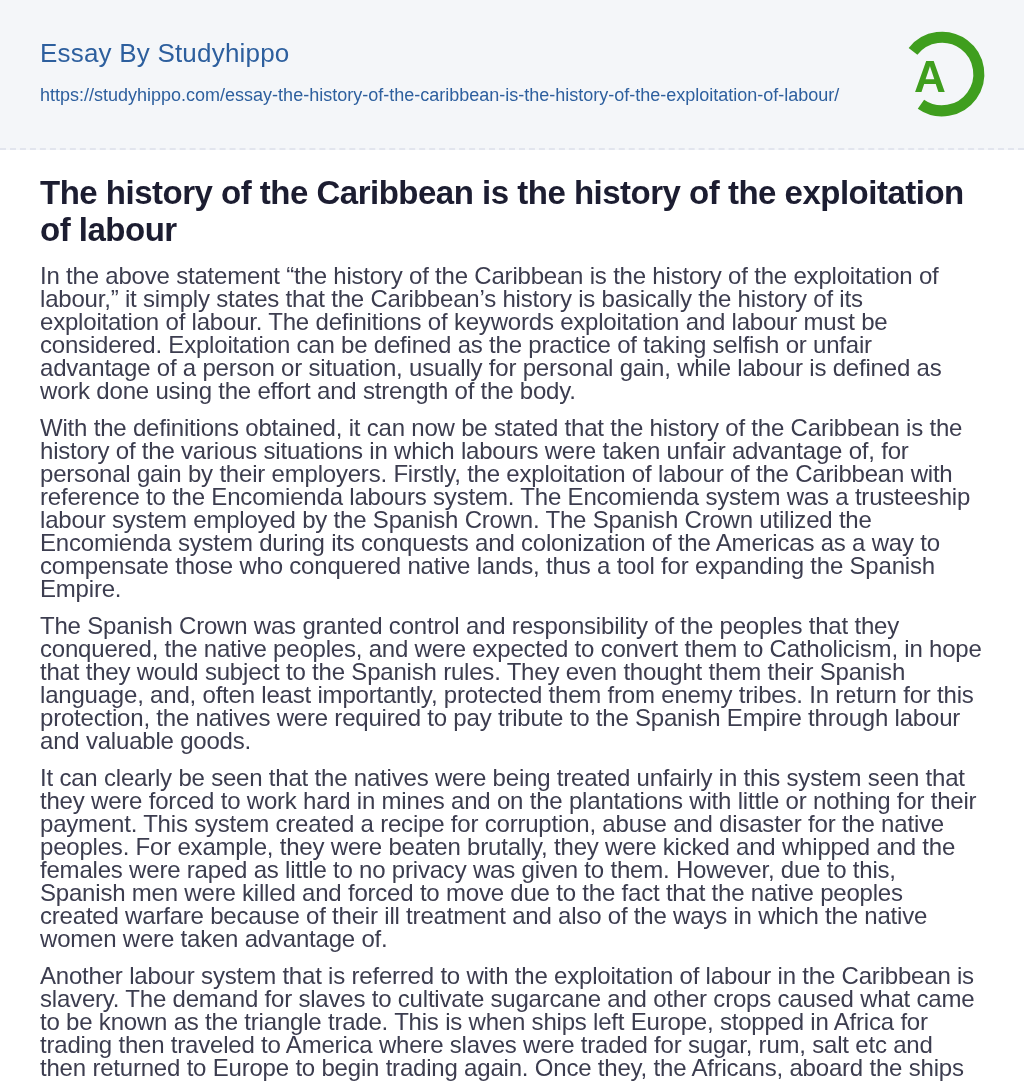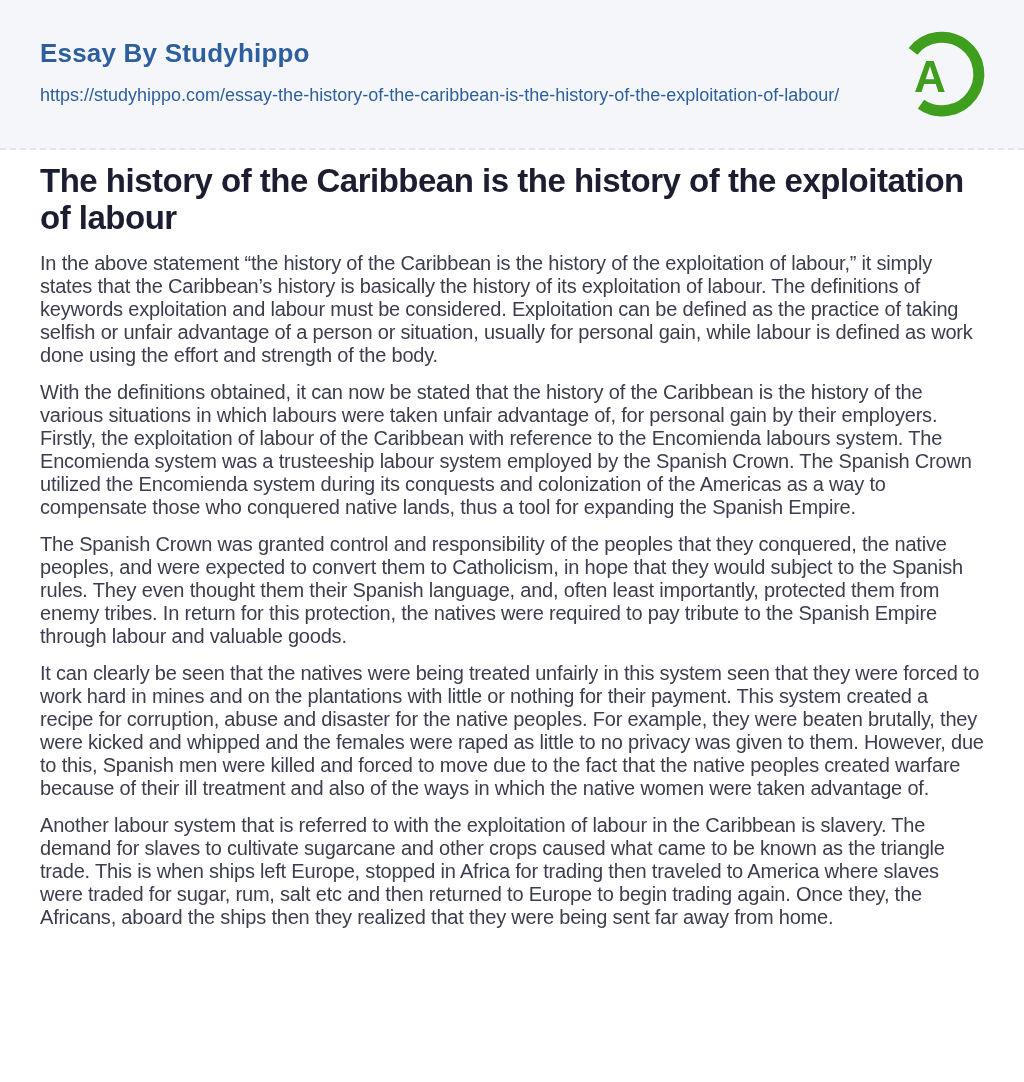--- a/index.html
+++ b/index.html
@@ -20,21 +20,21 @@
     min-height: 150px;
     background: var(--header-bg, #f4f6f9);
     border-bottom: 2px dashed #e2e5ee;
     padding: 38px 30px 22px 40px;
     display: flex;
     justify-content: space-between;
     align-items: flex-start;
   }
   .site-title {
     font-size: 26px;
-    font-weight: bold;
+    font-weight: normal;
     color: var(--accent-blue, #2d5f9e);
     letter-spacing: 0.2px;
     line-height: 30px;
   }
   .article-url {
     display: block;
     font-size: 18px;
     color: var(--accent-blue, #2d5f9e);
     margin-top: 14px;
     line-height: 26px;
@@ -52,24 +52,24 @@
   .logo-box svg { width: 92px; height: 92px; display: block; }
 
   
   .article { padding: 0 40px; }
   .article-title {
     font-size: 33px;
     font-weight: 700;
     color: var(--title-color, #1c1d31);
     letter-spacing: -0.5px;
     line-height: 37px;
-    margin: 12px 0 16px 0;
+    margin: 24px 0 16px 0;
   }
   .article p {
-    font-size: 20px;
+    font-size: 24px;
     line-height: 23px;
     letter-spacing: -0.2px;
     color: var(--body-text, #3c3d4f);
     margin: 0 0 14px 0;
   }
 </style>
 </head>
 <body>
 
 <div class="page">

